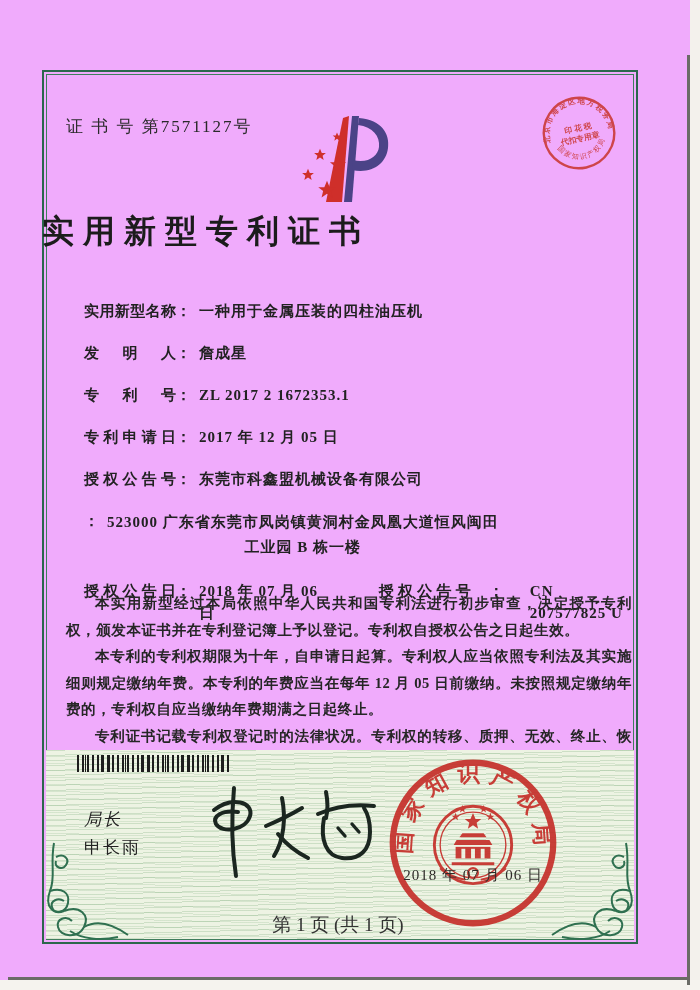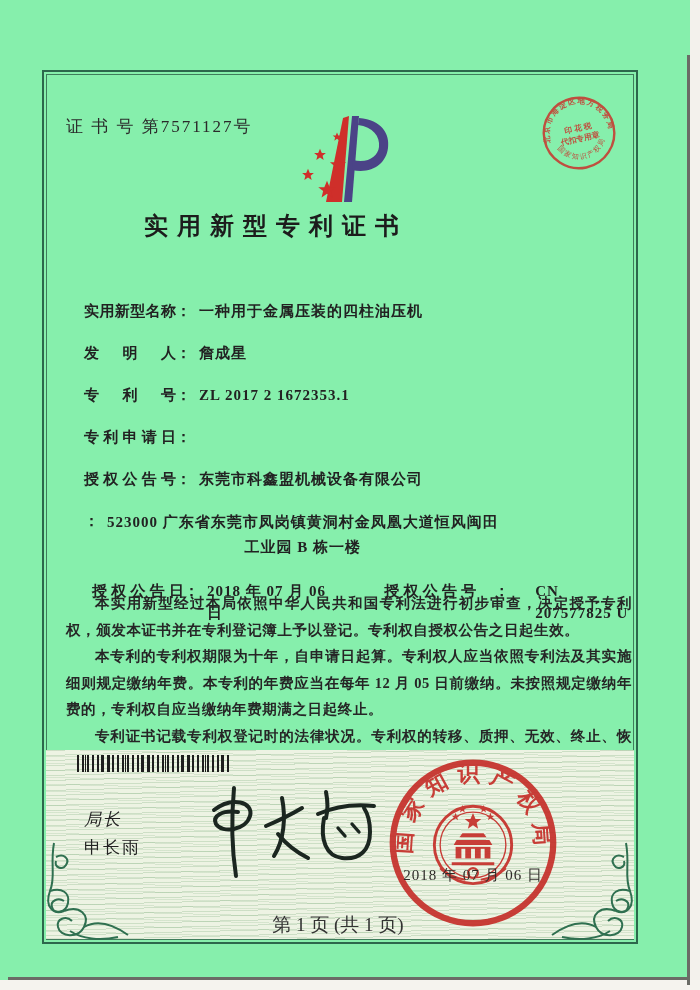--- a/index.html
+++ b/index.html
@@ -1,41 +1,41 @@
 <!DOCTYPE html>
 <html><head>
 <meta charset="utf-8">
 <style>
   html,body{margin:0;padding:0;}
   body{background:#e8e6e0;font-family:"Liberation Serif",serif;}
-  .page{position:relative;width:700px;height:990px;background:#86efac;overflow:hidden;margin:0 auto;}
+  .page{position:relative;width:700px;height:990px;background:#f0abfc;overflow:hidden;margin:0 auto;}
   
   .scan-edge-right{position:absolute;left:687px;top:55px;width:3px;height:930px;background:#6b6b66;}
   .scan-edge-right-outer{position:absolute;left:690px;top:0;width:10px;height:990px;background:#f3f1ec;}
   .scan-edge-bottom{position:absolute;left:8px;top:977px;width:681px;height:3px;background:#6b6b66;}
   .scan-edge-bottom-outer{position:absolute;left:0;top:980px;width:700px;height:10px;background:#f5f3ee;}
   
   .frame-outer{position:absolute;left:42px;top:70px;width:592px;height:870px;border:2px solid #2c674c;}
   .frame-inner{position:absolute;left:2px;top:2px;right:2px;bottom:2px;border:1px solid #3f7d5c;}
   
   .cert-no{position:absolute;left:66px;top:115px;font-size:17px;color:#2a2a2a;letter-spacing:2px;}
   
   .logo{position:absolute;left:286px;top:110px;width:104px;height:96px;}
   
   .tax-stamp{position:absolute;left:534px;top:88px;width:90px;height:90px;opacity:.85;}
   
-  .title{position:absolute;left:42px;top:210px;width:468px;text-align:center;font-size:24px;font-weight:bold;color:#1c1c1c;letter-spacing:9px;}
+  .title{position:absolute;left:42px;top:210px;width:468px;text-align:left;font-size:32px;font-weight:bold;color:#1c1c1c;letter-spacing:9px;}
   
   .fields{position:absolute;left:84px;top:300px;width:548px;font-size:15px;color:#222;font-weight:bold;}
   .frow{display:flex;line-height:22px;margin-bottom:20px;}
   .flabel{display:inline-block;width:92px;text-align:justify;text-align-last:justify;flex:0 0 92px;}
   .fcolon{flex:0 0 auto;margin-right:8px;}
   .fvalue{letter-spacing:1px;}
   .addr .fvalue{line-height:25px;text-align:center;}
-  .grant-row{display:flex;line-height:22px;margin-left:8px;}
+  .grant-row{display:flex;line-height:22px;}
   .grant-right{display:flex;margin-left:50px;gap:18px;}
   
   .paras{position:absolute;left:66px;top:590px;width:566px;font-size:14.5px;line-height:26.5px;color:#262626;text-align:justify;letter-spacing:.6px;}
   .paras p{margin:0;text-indent:2em;font-weight:bold;}
   
   .panel{position:absolute;left:46px;top:750px;width:588px;height:189px;background-color:#edf3e3;
     background-image:
       repeating-linear-gradient(178.5deg, rgba(120,170,120,.28) 0 1px, rgba(255,255,255,0) 1px 5px),
       repeating-linear-gradient(181.5deg, rgba(120,170,120,.20) 0 1px, rgba(255,255,255,0) 1px 7px);}
   .flourish{position:absolute;width:96px;height:110px;}
@@ -122,20 +122,21 @@
         <span class="fvalue">詹成星</span>
     </div>
     <div class="frow">
       <span class="flabel">专利号</span>
         <span class="fcolon">：</span>
         <span class="fvalue">ZL 2017 2 1672353.1</span>
     </div>
     <div class="frow">
       <span class="flabel">专利申请日</span>
         <span class="fcolon">：</span>
+        <span class="fvalue">2017 年 12 月 05 日</span>
     </div>
     <div class="frow">
       <span class="flabel">授权公告号</span>
         <span class="fcolon">：</span>
         <span class="fvalue">东莞市科鑫盟机械设备有限公司</span>
     </div>
     <div class="frow addr">
         <span class="fcolon">：</span>
       <span class="fvalue">
         <span>523000 广东省东莞市凤岗镇黄洞村金凤凰大道恒风闽田</span><br>

